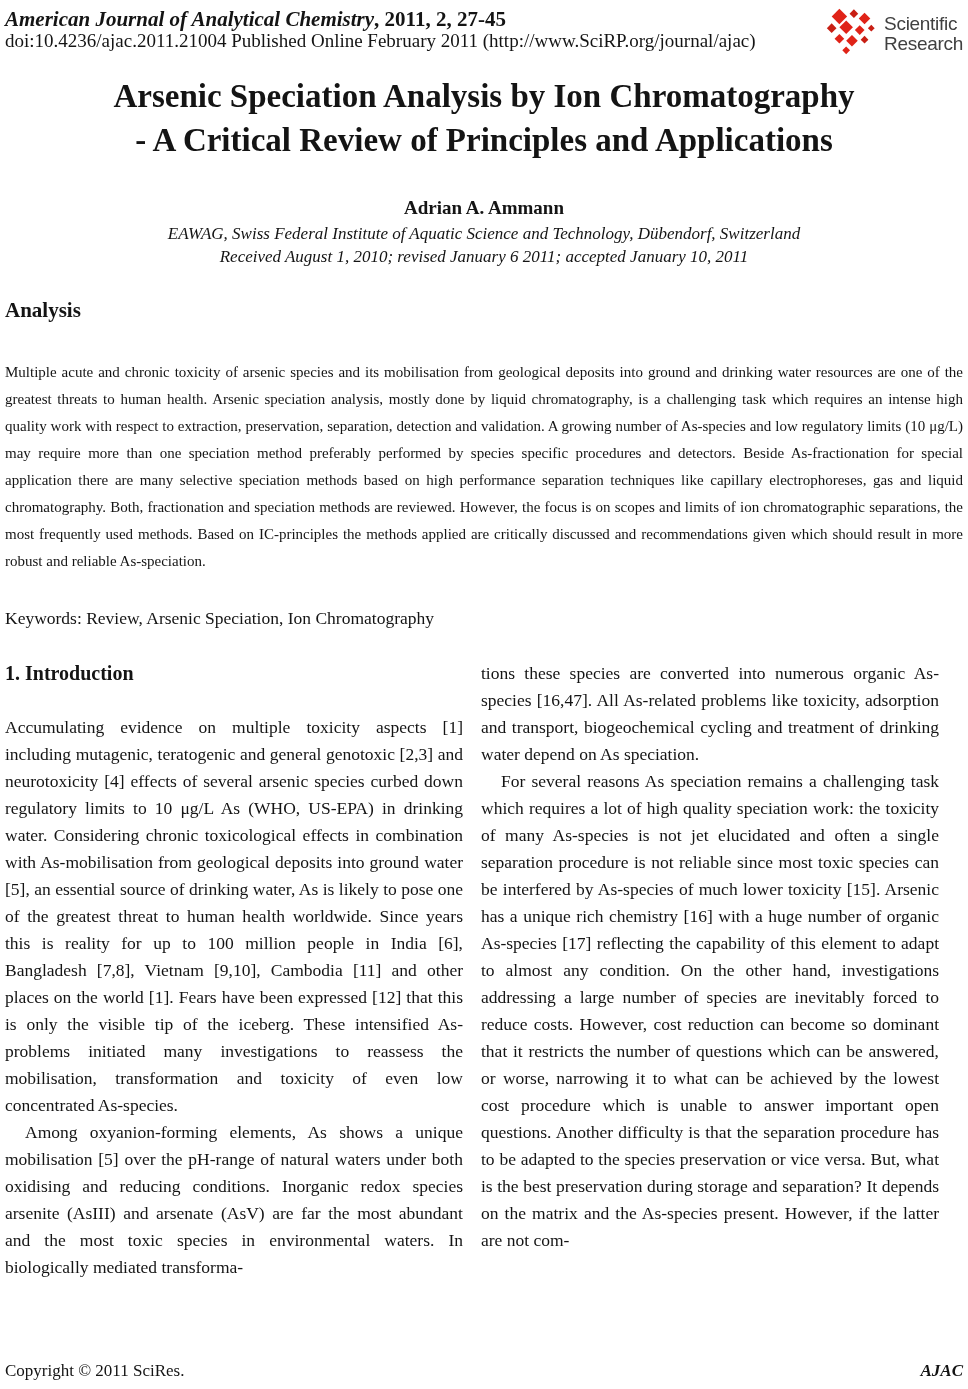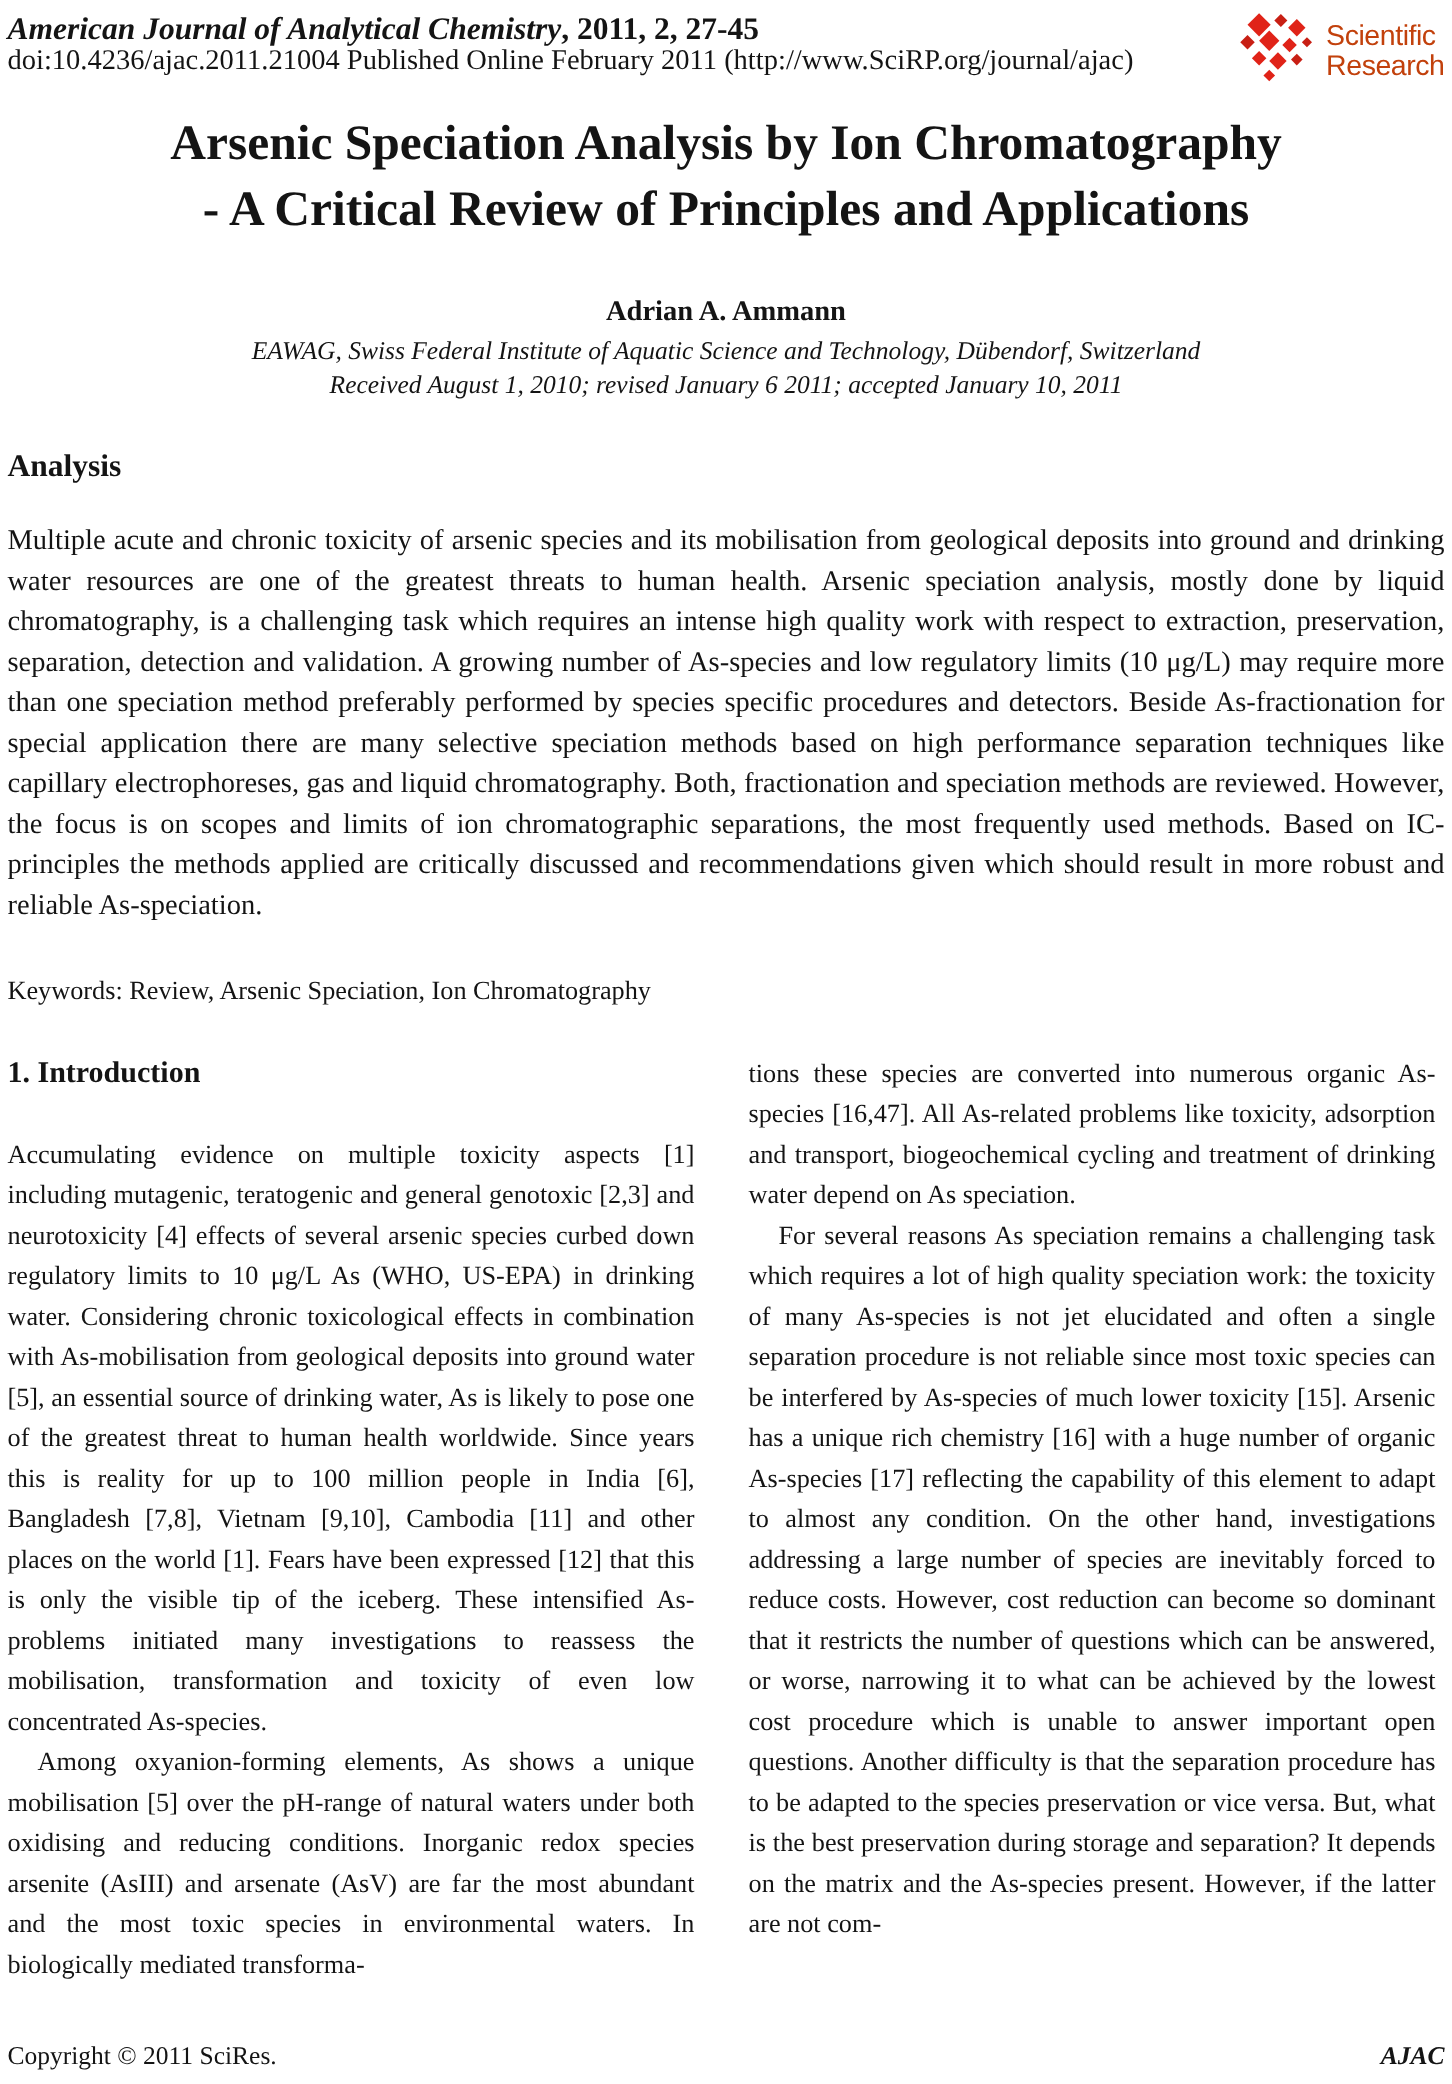--- a/index.html
+++ b/index.html
@@ -13,41 +13,41 @@
   .page { padding:8px 5px 0 5px; position:relative; }
 
   
   .hdr { position:relative; }
   .hdr-journal { font-size:21px; line-height:22px; font-weight:bold; }
   .hdr-journal .jname { font-style:italic; }
   .hdr-doi { font-size:19px; line-height:22px; }
   .logo { position:absolute; top:-2px; right:0; display:flex; align-items:center; gap:4px; }
   .logo-text {
     font-family:"Liberation Sans", sans-serif;
-    font-size:19px; line-height:20px; color:#c2410c; letter-spacing:-0.3px;
+    font-size:19px; line-height:20px; color:#404040; letter-spacing:-0.3px;
   }
 
   
   .title {
     margin-top:22px; text-align:center;
     font-size:33px; font-weight:bold; line-height:44px;
   }
   .authors { margin-top:34px; text-align:center; line-height:23px; }
   .author-name { font-size:19px; font-weight:bold; margin-bottom:3px; }
   .affil, .email, .received { font-size:17px; font-style:italic; }
 
   
   .abs-head { margin-top:30px; font-size:21px; font-weight:bold; }
-  .abs-body { margin-top:24px; font-size:19px; line-height:27px; text-align:justify; }
+  .abs-body { margin-top:36px; font-size:15px; line-height:27px; text-align:justify; }
 
   .keywords { margin-top:33px; font-size:17.5px; }
   .keywords .kw-label { font-weight:normal;margin-top:36px; }
 
   
-  .cols { margin-top:31px; display:flex; gap:36px; }
+  .cols { margin-top:31px; display:flex; gap:18px; }
   .col { width:458px; font-size:17.5px; line-height:27px; text-align:justify; }
   .sec-head { font-size:20px; font-weight:bold; line-height:27px; margin:0 0 27px 0; }
   .col p { margin:0; }
   .col p.indent { text-indent:20px; }
 
   
   .footer {
     position:absolute; bottom:8px; left:5px; right:5px;
     display:flex; justify-content:space-between;
     font-size:17px;

